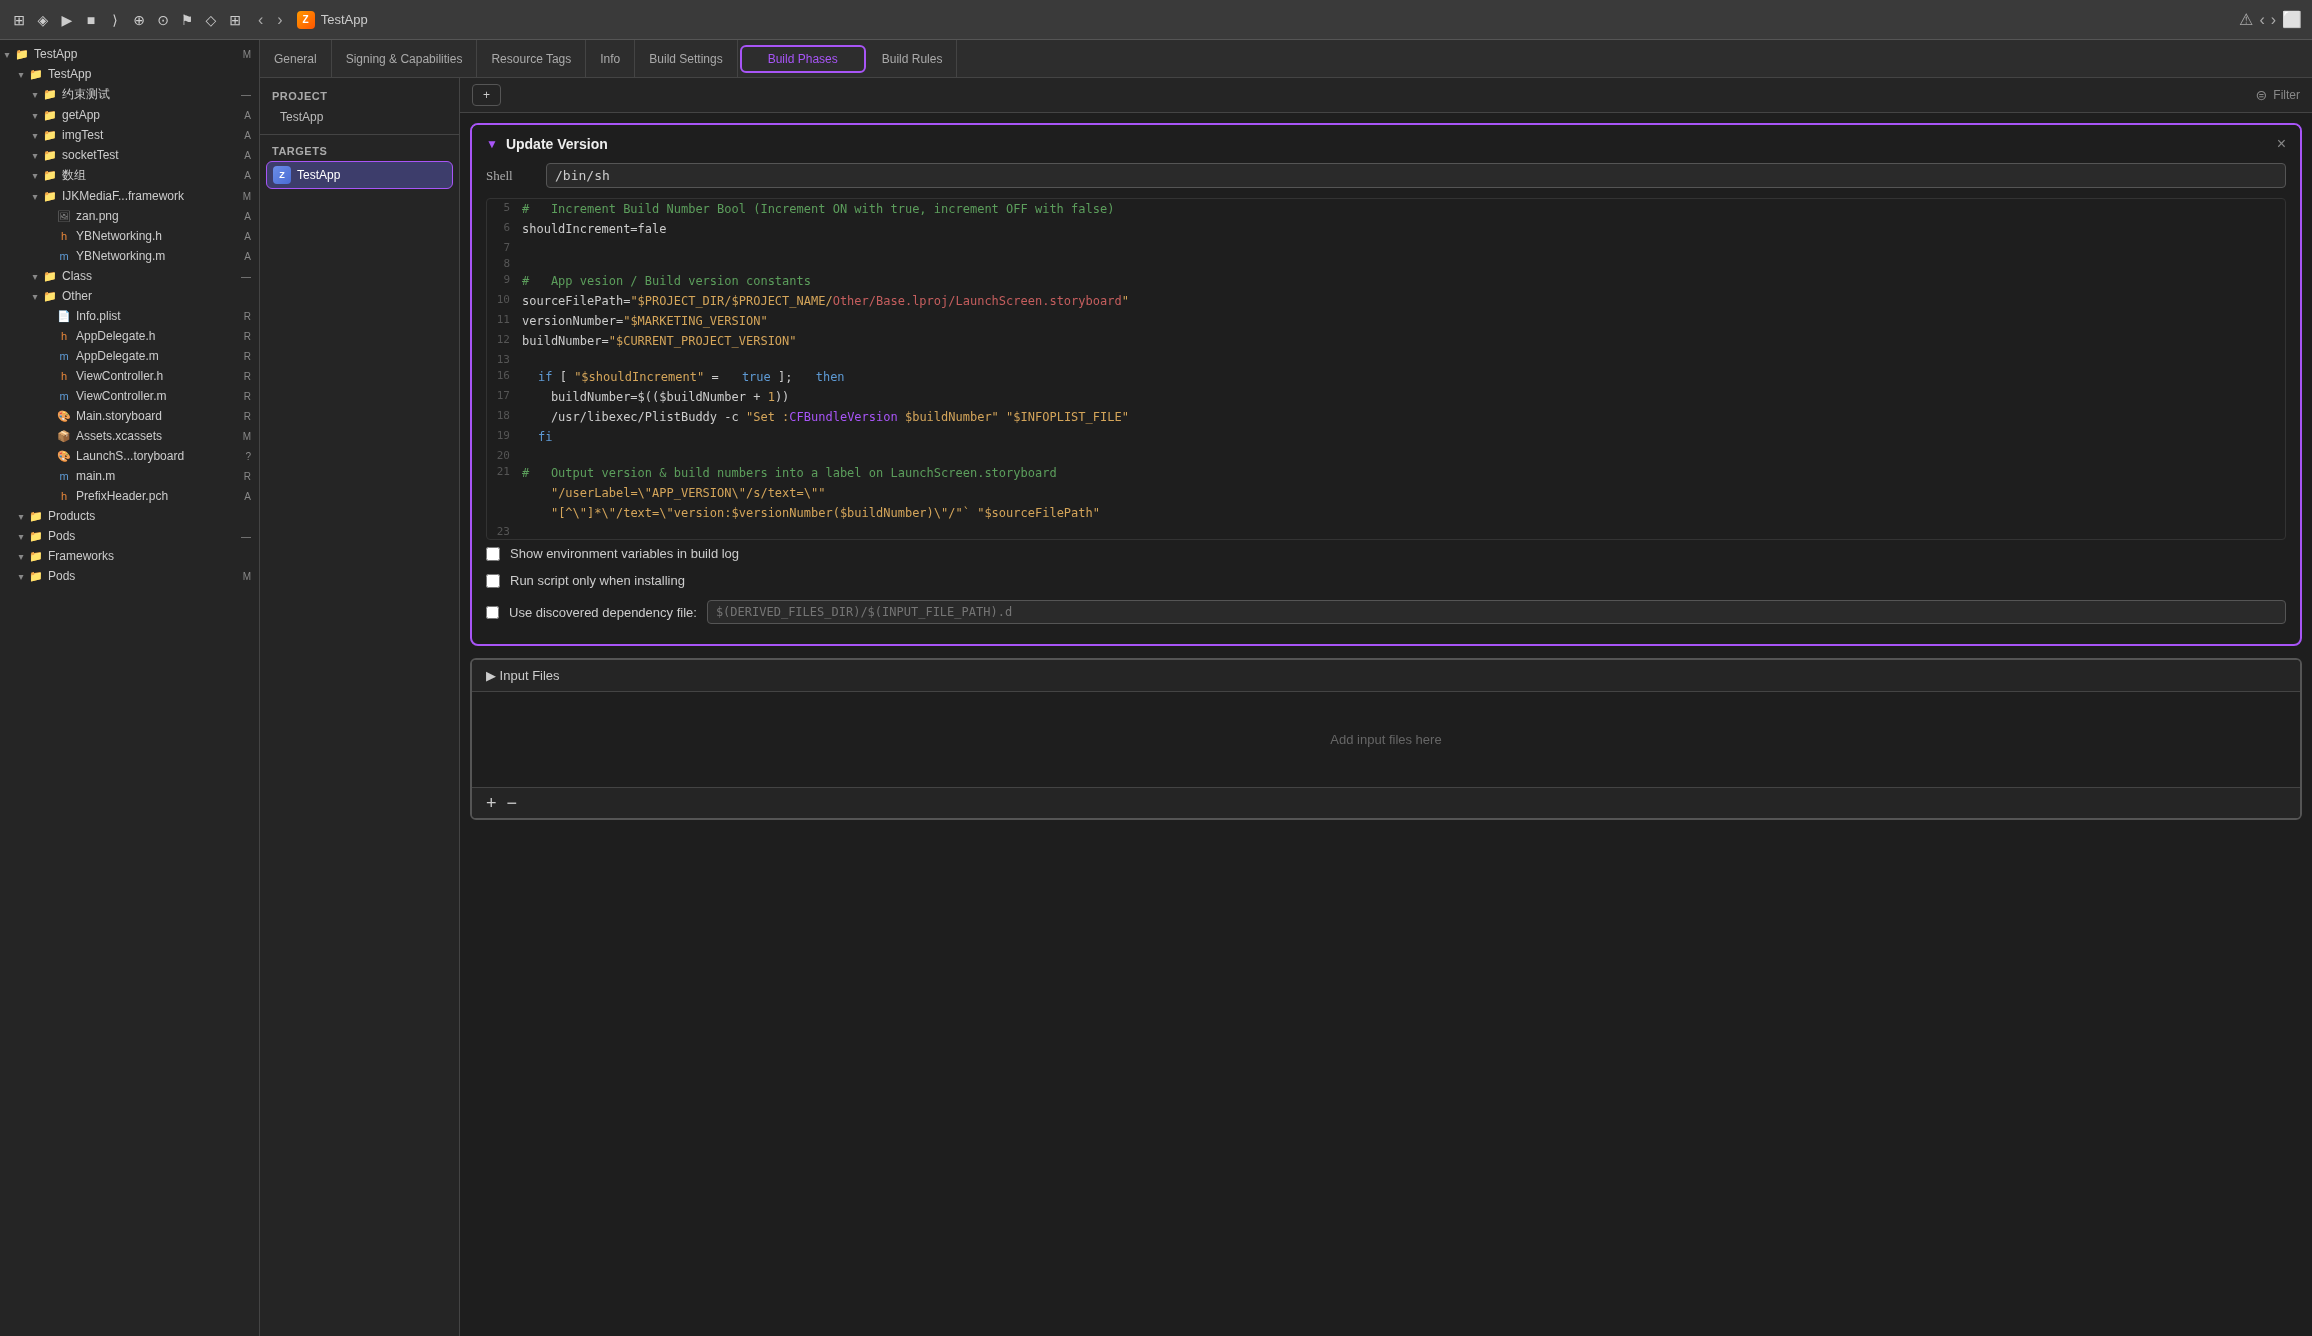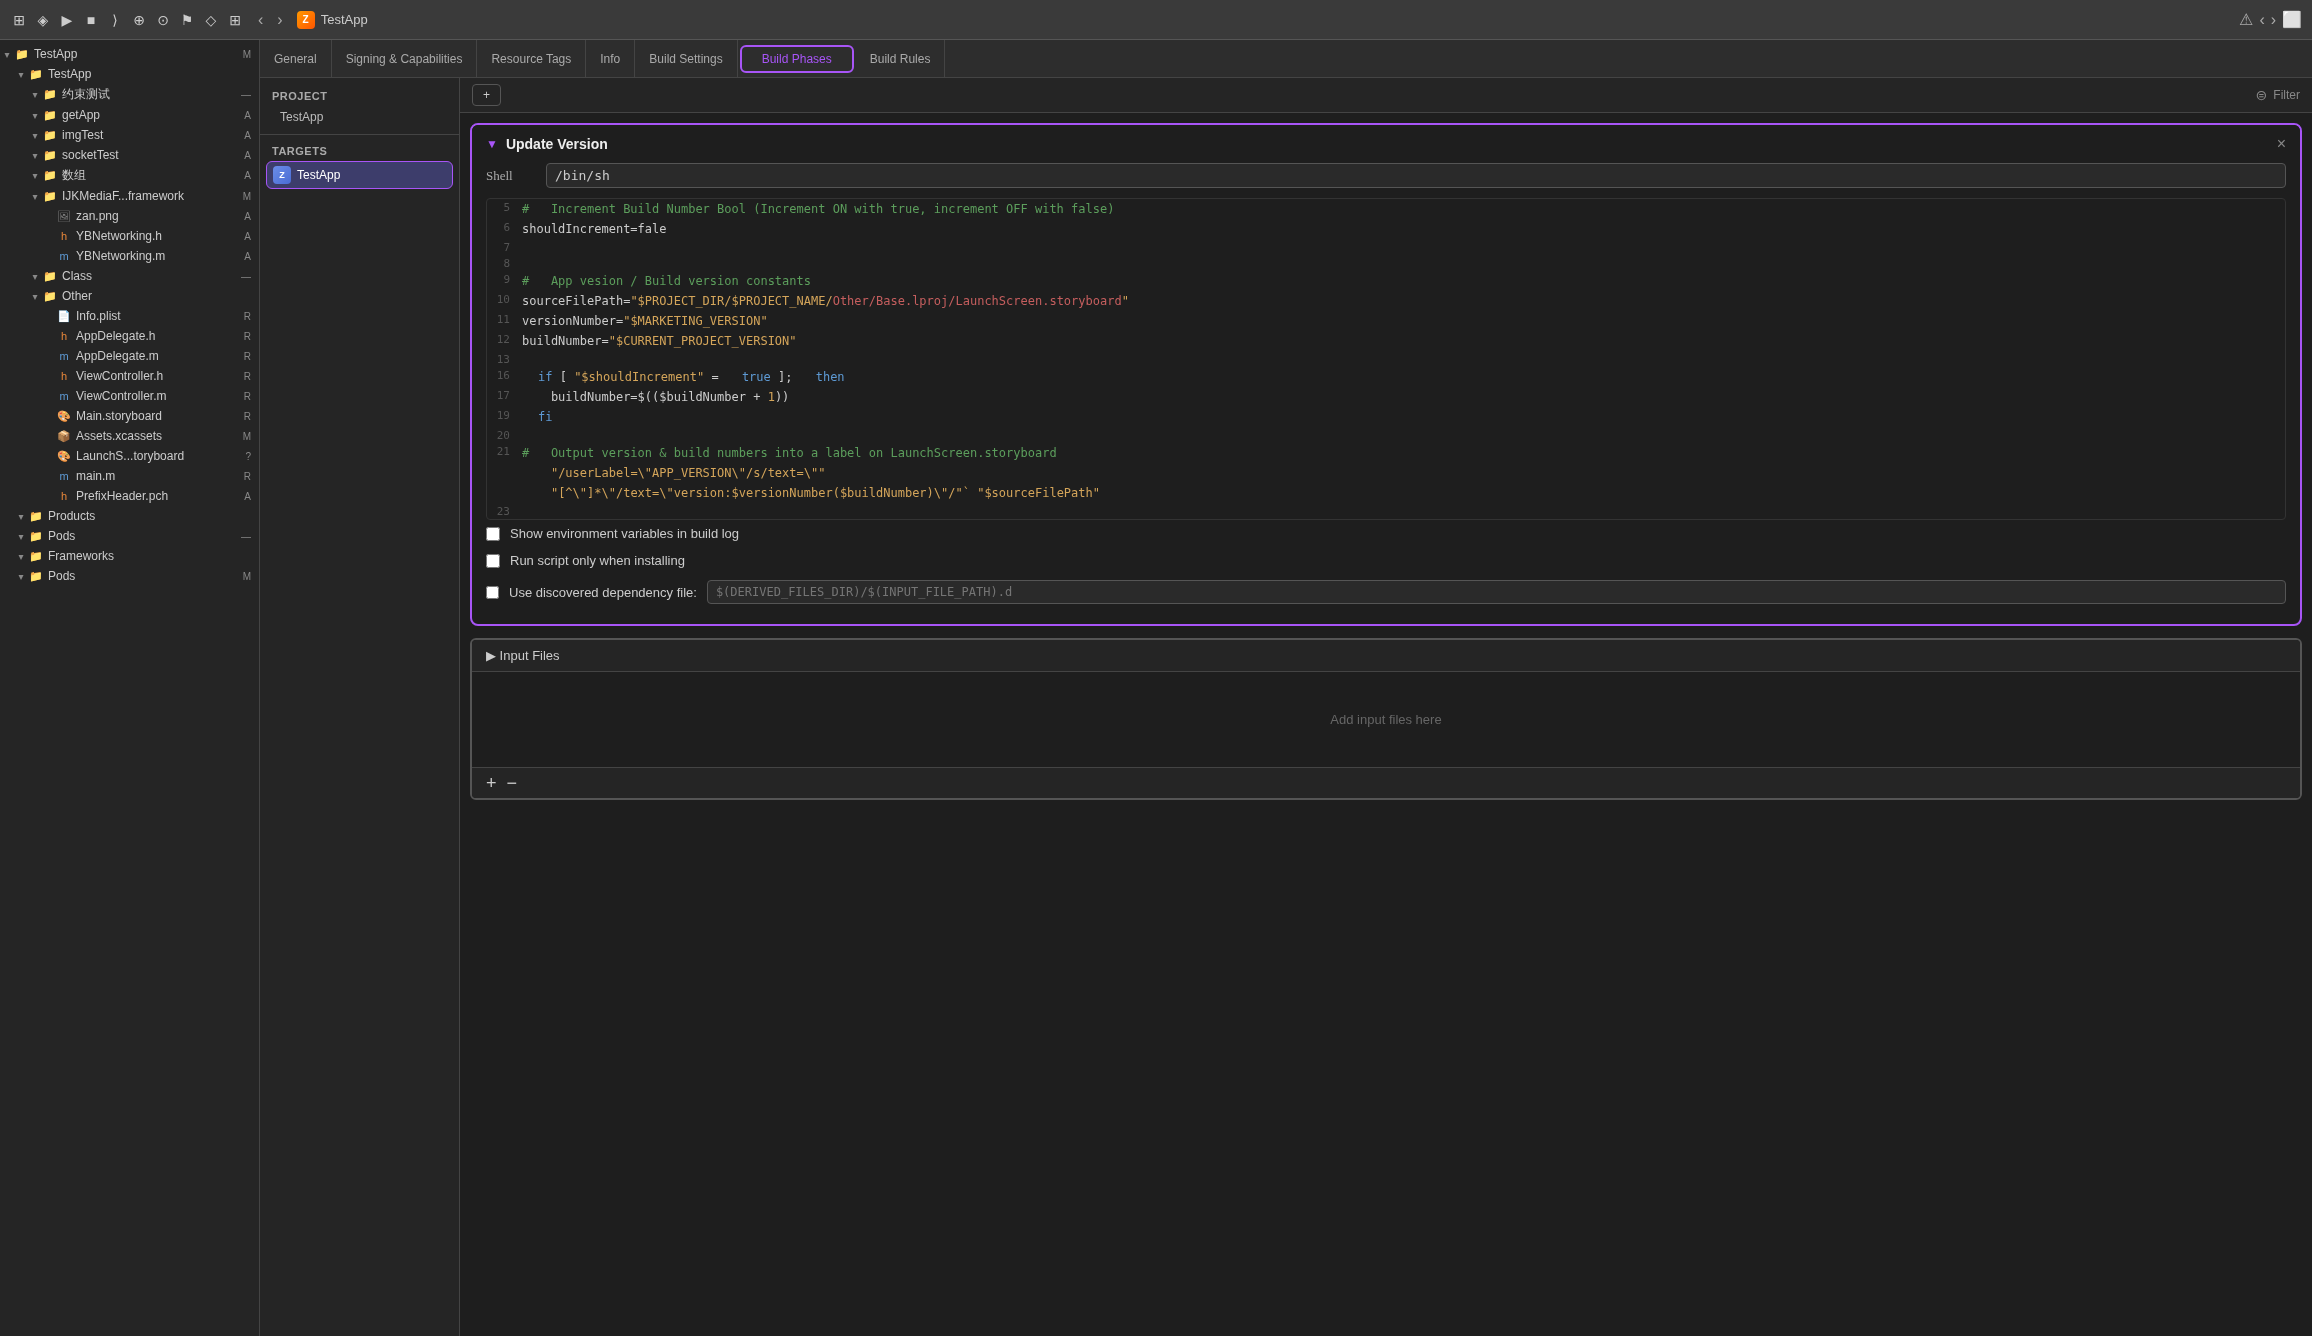--- a/index.html
+++ b/index.html
@@ -27,21 +27,21 @@
     .tree-icon { width: 16px; height: 16px; margin-right: 4px; flex-shrink: 0; display: flex; align-items: center; justify-content: center; font-size: 11px; }
     .tree-label { flex: 1; overflow: hidden; text-overflow: ellipsis; color: #ccc; }
     .tree-badge { font-size: 10px; color: #888; margin-left: auto; padding-right: 8px; flex-shrink: 0; }
 
     
     .panel-area { display: flex; flex: 1; overflow: hidden; flex-direction: column; }
 
     
     .tab-bar { background: #2d2d2d; border-bottom: 1px solid #444; display: flex; align-items: center; height: 38px; overflow-x: auto; flex-shrink: 0; }
     .tab-item { padding: 0 14px; height: 100%; display: flex; align-items: center; font-size: 12px; color: #aaa; cursor: pointer; white-space: nowrap; border-right: 1px solid #444; }
-    .tab-item.highlighted { color: #a855f7; border: 2px solid #a855f7; border-radius: 6px; margin: 4px 2px; padding: 0 20px; height: 28px; }
+    .tab-item.highlighted { color: #a855f7; border: 2px solid #a855f7; border-radius: 6px; margin: 4px 2px; padding: 0 26px; height: 28px; }
 
     
     .content-area { display: flex; flex: 1; overflow: hidden; }
 
     
     .nav-panel { width: 200px; background: #252525; border-right: 1px solid #444; overflow-y: auto; flex-shrink: 0; padding: 8px 0; }
     .nav-section-title { font-size: 11px; color: #aaa; padding: 4px 12px; font-weight: 600; letter-spacing: 0.5px; text-transform: uppercase; }
     .nav-item { padding: 4px 12px 4px 20px; font-size: 12px; color: #bbb; cursor: pointer; display: flex; align-items: center; gap: 6px; }
     .nav-item.selected { background: #3d3d6b; color: #fff; border: 1.5px solid #a855f7; border-radius: 6px; margin: 0 6px; padding: 4px 6px; }
     .nav-item-icon { width: 18px; height: 18px; background: linear-gradient(135deg, #6b8de8, #4a6cd4); border-radius: 4px; display: flex; align-items: center; justify-content: center; font-size: 9px; color: white; font-weight: bold; }
@@ -415,20 +415,24 @@
                     <span class="line-num">13</span>
                     <span class="line-content"></span>
                   </div>
                   <div class="code-line">
                     <span class="line-num">16</span>
                     <span class="line-content"><span class="c-blue">if</span> [ <span class="c-orange">"$shouldIncrement"</span> = <span class="c-blue">true</span> ]; <span class="c-blue">then</span></span>
                   </div>
                   <div class="code-line">
                     <span class="line-num">17</span>
                     <span class="line-content">    buildNumber=$(($buildNumber + <span class="c-orange">1</span>))</span>
+                  </div>
+                  <div class="code-line">
+                    <span class="line-num">18</span>
+                    <span class="line-content">    /usr/libexec/PlistBuddy -c <span class="c-orange">"Set :<span class="c-purple">CFBundleVersion</span> $buildNumber"</span> <span class="c-orange">"$INFOPLIST_FILE"</span></span>
                   </div>
                   <div class="code-line">
                     <span class="line-num">19</span>
                     <span class="line-content"><span class="c-blue">fi</span></span>
                   </div>
                   <div class="code-line">
                     <span class="line-num">20</span>
                     <span class="line-content"></span>
                   </div>
                   <div class="code-line">

